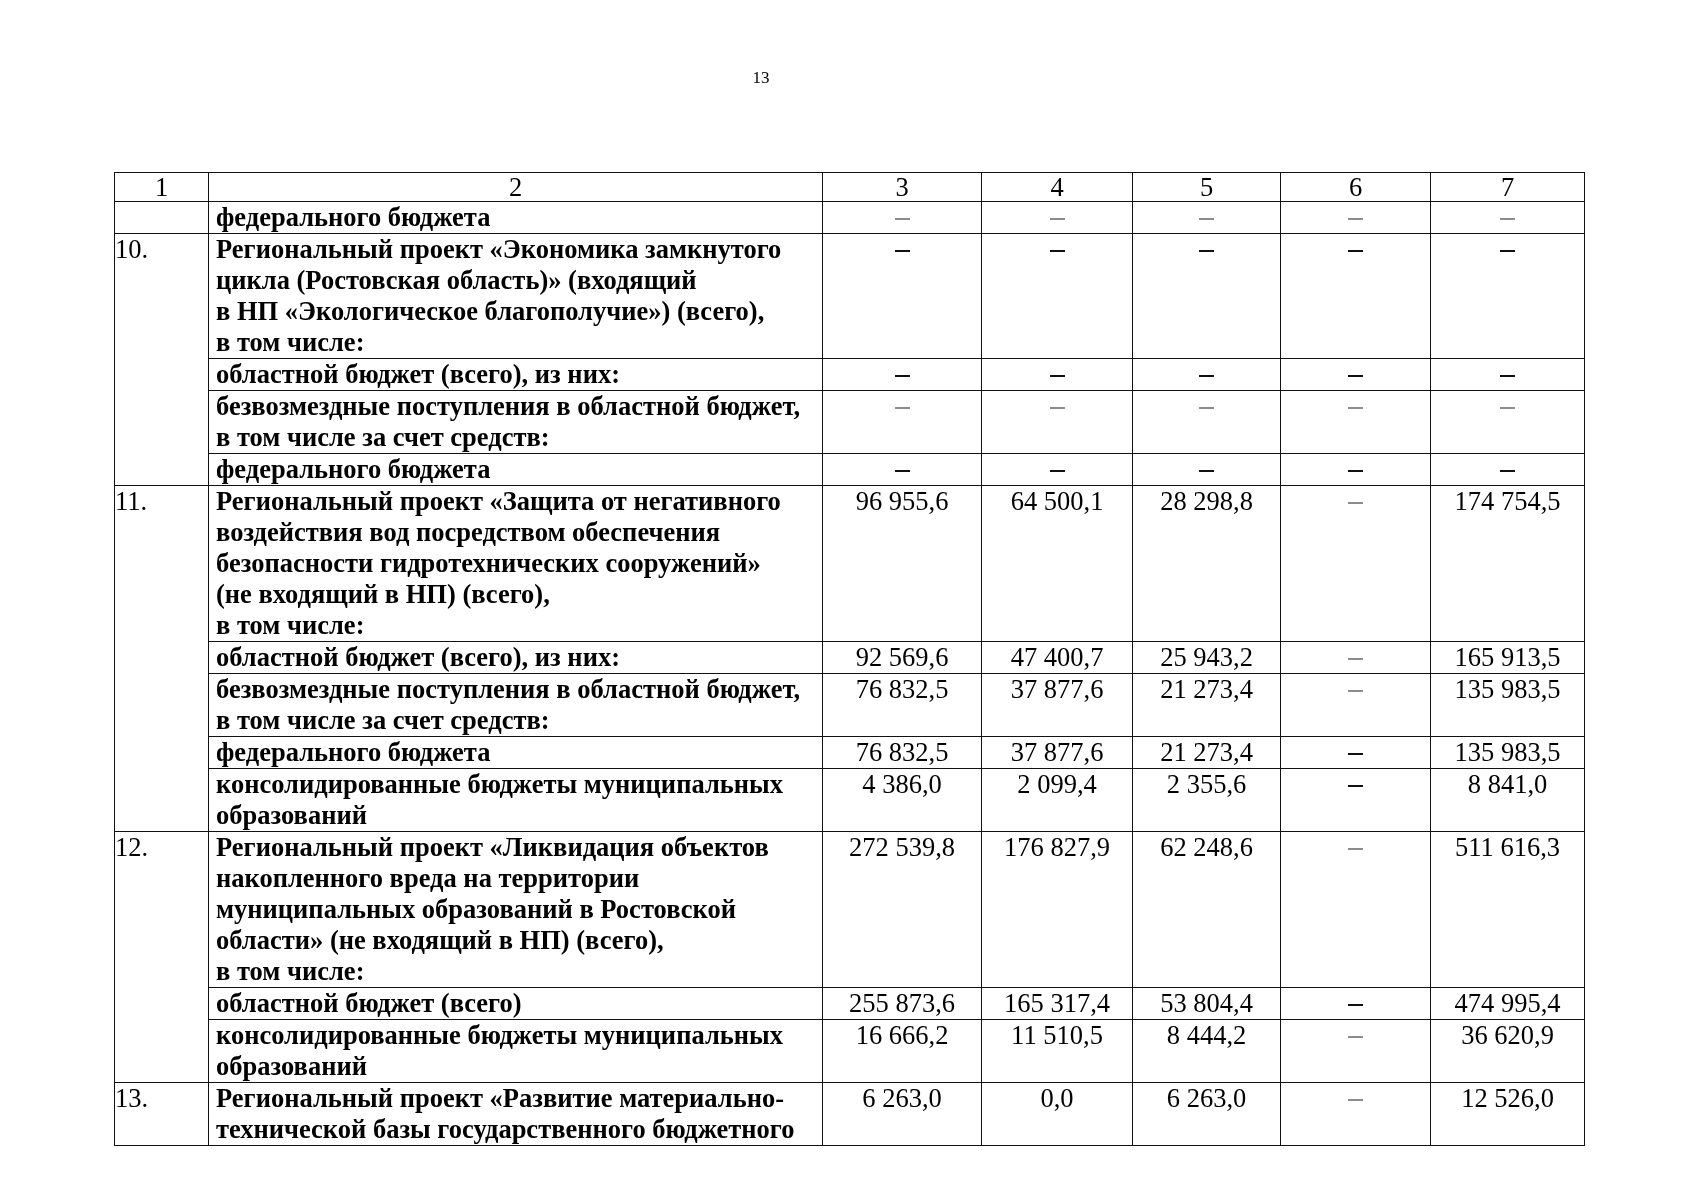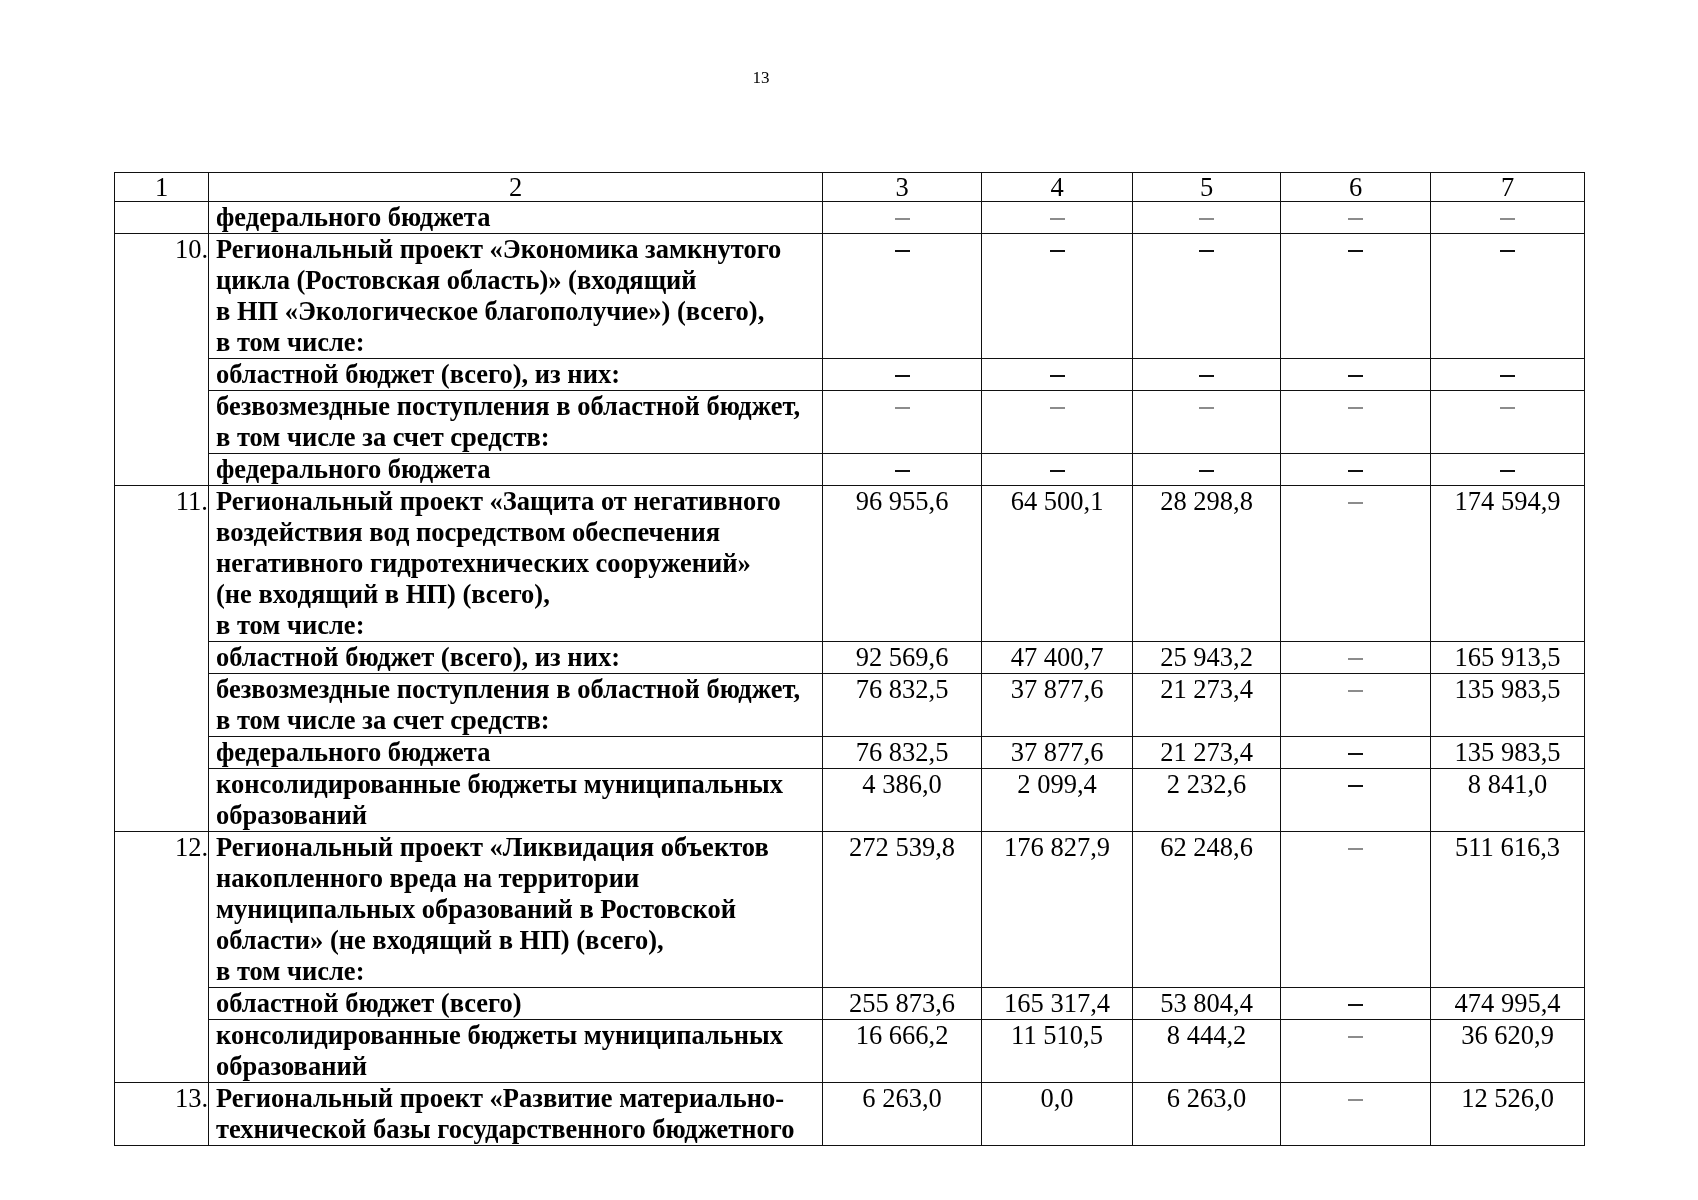--- a/index.html
+++ b/index.html
@@ -18,21 +18,21 @@
     width: 1470px;
     font-size: 26.5px; line-height: 31px;
   }
   table.budget td {
     border: 1.6px solid #111;
     padding: 0 6px;
     vertical-align: top;
     overflow: hidden;
   }
   table.budget tr.hdr td { text-align: center; height: 28px; line-height: 28px; padding: 0; }
-  td.num { text-align: right; padding: 0 !important; }
+  td.num { text-align: left; padding: 0 !important; }
   td.val { text-align: center; padding: 0 !important; }
   td.txt { padding-left: 7px !important; white-space: nowrap; font-weight: bold; }
   .dash { display: inline-block; width: 15px; height: 2px; vertical-align: middle; position: relative; top: -1px; }
   .dash.black { background: #111; }
   .dash.gray { background: #8c8c8c; }
   .thick-top td { border-top-width: 2.5px; }
 </style>
 </head>
 <body>
 
@@ -112,29 +112,29 @@
         <td class="val"><span class="dash black" title="–"></span></td>
         <td class="val"><span class="dash black" title="–"></span></td>
         <td class="val"><span class="dash black" title="–"></span></td>
         <td class="val"><span class="dash black" title="–"></span></td>
       </tr>
       <tr class="thick-top" style="height: 154px;">
         <td class="num" rowspan="5">11.</td>
         <td class="txt">
           <div>Региональный проект «Защита от негативного</div>
           <div>воздействия вод посредством обеспечения</div>
-          <div>негативного гидротехнических сооружений»</div>
+          <div>безопасности гидротехнических сооружений»</div>
           <div>(не входящий в НП) (всего),</div>
           <div>в том числе:</div>
         </td>
         <td class="val"><span>96 955,6</span></td>
         <td class="val"><span>64 500,1</span></td>
         <td class="val"><span>28 298,8</span></td>
         <td class="val"><span class="dash gray" title="–"></span></td>
-        <td class="val"><span>174 594,9</span></td>
+        <td class="val"><span>174 754,5</span></td>
       </tr>
       <tr style="height: 30px;">
         <td class="txt">
           <div>областной бюджет (всего), из них:</div>
         </td>
         <td class="val"><span>92 569,6</span></td>
         <td class="val"><span>47 400,7</span></td>
         <td class="val"><span>25 943,2</span></td>
         <td class="val"><span class="dash gray" title="–"></span></td>
         <td class="val"><span>165 913,5</span></td>
@@ -160,21 +160,21 @@
         <td class="val"><span class="dash black" title="–"></span></td>
         <td class="val"><span>135 983,5</span></td>
       </tr>
       <tr style="height: 62px;">
         <td class="txt">
           <div>консолидированные бюджеты муниципальных</div>
           <div>образований</div>
         </td>
         <td class="val"><span>4 386,0</span></td>
         <td class="val"><span>2 099,4</span></td>
-        <td class="val"><span>2 232,6</span></td>
+        <td class="val"><span>2 355,6</span></td>
         <td class="val"><span class="dash black" title="–"></span></td>
         <td class="val"><span>8 841,0</span></td>
       </tr>
       <tr class="thick-top" style="height: 154px;">
         <td class="num" rowspan="3">12.</td>
         <td class="txt">
           <div>Региональный проект «Ликвидация объектов</div>
           <div>накопленного вреда на территории</div>
           <div>муниципальных образований в Ростовской</div>
           <div>области» (не входящий в НП) (всего),</div>

